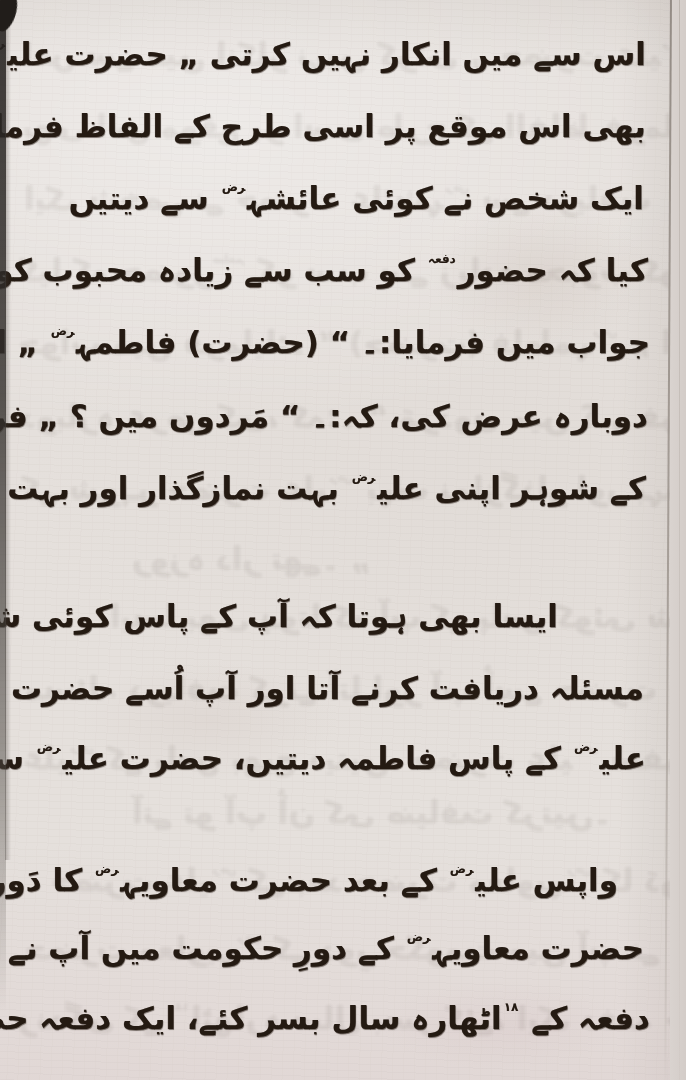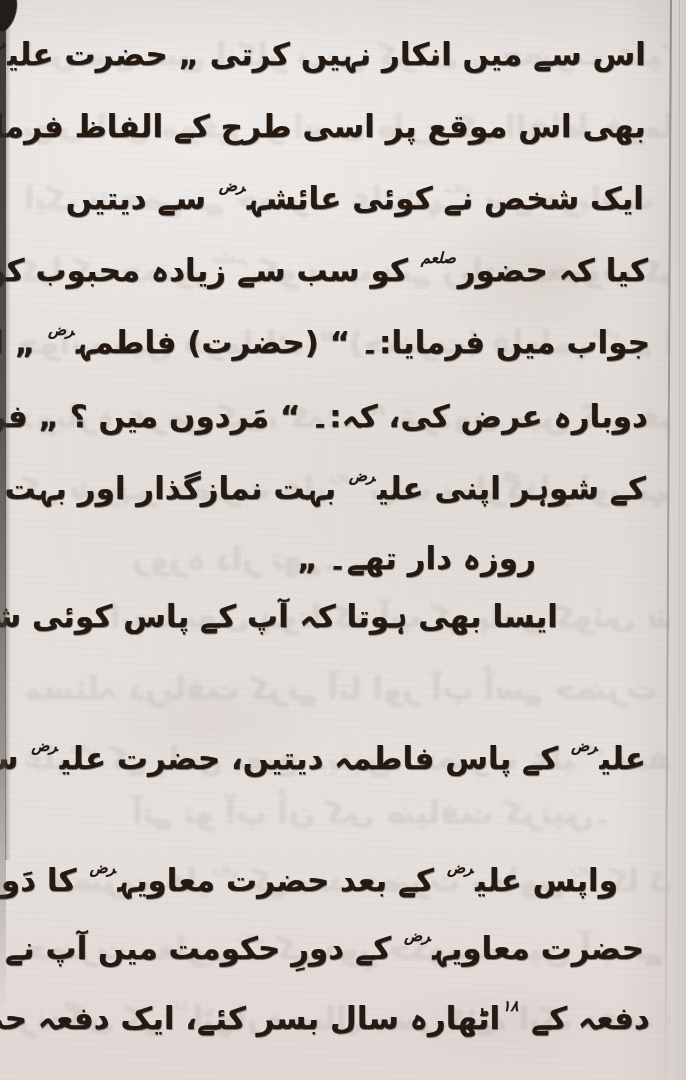--- a/index.html
+++ b/index.html
@@ -69,22 +69,22 @@
 
   .text-layer{position:absolute;inset:0;}
   .line{
     position:absolute;direction:rtl;white-space:nowrap;
     font-weight:bold;font-size:31px;line-height:64px;
     color:#241a12;
     text-shadow:0.5px 0.6px 0.7px rgba(36,26,18,0.55), -0.3px 0 0.4px rgba(36,26,18,0.35);
     letter-spacing:0.2px;
   }
   .line sup{
-    font-size:15px;line-height:0;vertical-align:18px;
-    margin:0 2px;letter-spacing:0;text-shadow:0.3px 0.3px 0.4px rgba(36,26,18,0.5);font-style:italic;
+    font-size:12px;line-height:0;vertical-align:18px;
+    margin:0 2px;letter-spacing:0;text-shadow:0.3px 0.3px 0.4px rgba(36,26,18,0.5);
   }
 </style>
 </head>
 <body>
 
 <div class="paper"></div>
 <div class="stain a"></div>
 <div class="stain b"></div>
 <div class="stain c"></div>
 <div class="grain"></div>
@@ -103,26 +103,26 @@
     <div class="line" style="top: 726px; right: 40px;"><span>علی</span><sup>رض</sup><span> کے پاس بھیج دیتیں، حضرت علی</span><sup>رض</sup><span> سفر سے واپس</span></div>
     <div class="line" style="top: 780px; right: 150px;"><span>آتے تو آپ اُن کی ضیافت کرتیں۔</span></div>
     <div class="line" style="top: 848px; right: 68px;"><span>حضرت علی</span><sup>رض</sup><span> کے بعد حضرت معاویہ</span><sup>رض</sup><span> کا دَور آیا،</span></div>
     <div class="line" style="top: 916px; right: 42px;"><span>حضرت معاویہ</span><sup>رض</sup><span> کے دورِ حکومت میں آپ نے اپنی</span></div>
     <div class="line" style="top: 986px; right: 36px;"><span>زندگی کے </span><sup>١٨</sup><span>اٹھارہ سال بسر کئے، ایک دفعہ حضرت</span></div>
   </div>
 <div class="text-layer" id="text-layer">
     <div class="line" style="top: 22px; right: 40px;"><span>اس سے میں انکار نہیں کرتی „ حضرت علی</span><sup>رض</sup></div>
     <div class="line" style="top: 94px; right: 40px;"><span>بھی اس موقع پر اسی طرح کے الفاظ فرمائے۔</span></div>
     <div class="line" style="top: 166px; right: 42px;"><span>ایک شخص نے کوئی عائشہ</span><sup>رض</sup><span> سے دیتیں</span></div>
-    <div class="line" style="top: 238px; right: 38px;"><span>کیا کہ حضور</span><sup>صلعم</sup><span> کو سب سے زیادہ محبوب کون تھا؟ „</span></div>
+    <div class="line" style="top: 238px; right: 38px;"><span>کیا کہ حضور</span><sup>دفعہ</sup><span> کو سب سے زیادہ محبوب کون تھا؟ „</span></div>
     <div class="line" style="top: 310px; right: 36px;"><span>جواب میں فرمایا:۔ “ (حضرت) فاطمہ</span><sup>رض</sup><span> „ اس شخص نے</span></div>
     <div class="line" style="top: 384px; right: 38px;"><span>دوبارہ عرض کی، کہ:۔ “ مَردوں میں ؟ „ فرمایا:۔ “ اُن</span></div>
     <div class="line" style="top: 456px; right: 40px;"><span>کے شوہر اپنی علی</span><sup>رض</sup><span> بہت نمازگذار اور بہت</span></div>
-    <div class="line" style="top: 526px; right: 150px;"><span>روزہ دار تھے۔ „</span></div>
     <div class="line" style="top: 584px; right: 128px;"><span>ایسا بھی ہوتا کہ آپ کے پاس کوئی شرعی</span></div>
+    <div class="line" style="top: 656px; right: 42px;"><span>مسئلہ دریافت کرنے آتا اور آپ اُسے حضرت</span></div>
     <div class="line" style="top: 726px; right: 40px;"><span>علی</span><sup>رض</sup><span> کے پاس فاطمہ دیتیں، حضرت علی</span><sup>رض</sup><span> سفر سے واپس</span></div>
     <div class="line" style="top: 848px; right: 68px;"><span>واپس علی</span><sup>رض</sup><span> کے بعد حضرت معاویہ</span><sup>رض</sup><span> کا دَور آیا،</span></div>
     <div class="line" style="top: 916px; right: 42px;"><span>حضرت معاویہ</span><sup>رض</sup><span> کے دورِ حکومت میں آپ نے اپنی</span></div>
     <div class="line" style="top: 986px; right: 36px;"><span>دفعہ کے </span><sup>١٨</sup><span>اٹھارہ سال بسر کئے، ایک دفعہ حضرت</span></div>
   </div>
 
 <div class="gutter-band"></div>
 <div class="gutter-line"></div>
 <div class="gutter-line2"></div>
 <div class="left-edge"></div>

